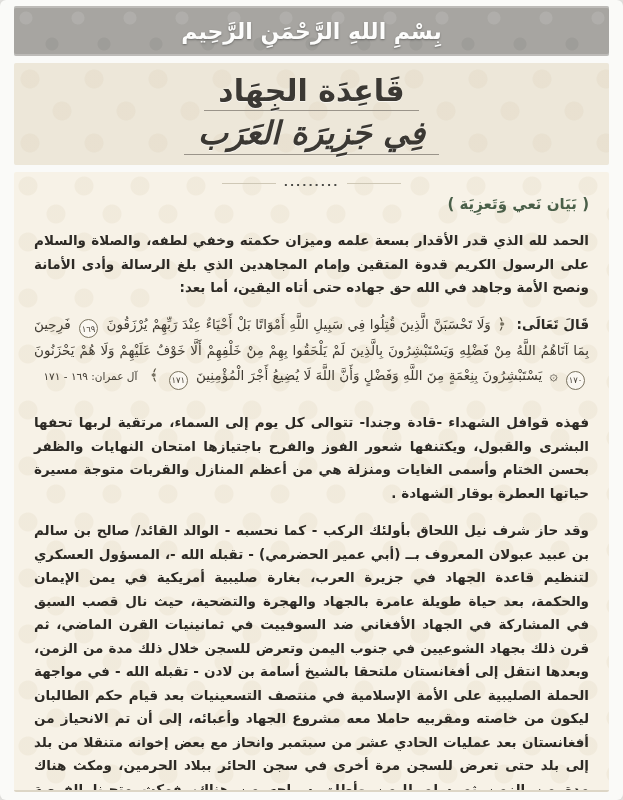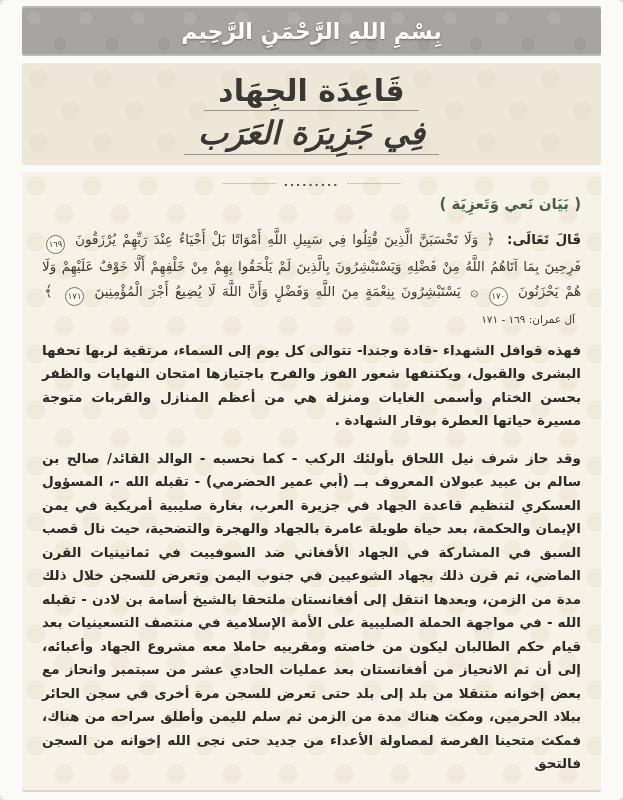--- a/index.html
+++ b/index.html
@@ -3,21 +3,21 @@
 <meta charset="utf-8">
 <style>
   html,body{margin:0;padding:0;}
   body{
     width:623px;height:800px;overflow:hidden;
     background:#e9e8e5;
     font-family:"DejaVu Sans",sans-serif;
   }
   .page{
     position:relative;width:623px;height:800px;box-sizing:border-box;
-    background:#fafaf8;border-radius:6px;padding:6px 22px 8px;
+    background:#fafaf8;border-radius:6px;padding:6px 14px 8px;
     display:flex;flex-direction:column;gap:7px;
     box-shadow:0 0 6px rgba(0,0,0,.15);
   }
   
   .band-bismillah{
     height:50px;flex:0 0 auto;border-radius:2px;
     background-color:#a7a5a1;
     background-image:
       radial-gradient(circle at 12px 12px, rgba(255,255,255,.10) 0 6px, transparent 7px),
       radial-gradient(circle at 38px 38px, rgba(0,0,0,.05) 0 6px, transparent 7px);
@@ -65,21 +65,21 @@
   .divider-dots{font-size:11px;font-weight:bold;color:#4a4a46;letter-spacing:2px;line-height:10px;}
   .subtitle{
     text-align:right;color:#4a5f49;font-weight:bold;font-size:15px;
     margin:5px 0 9px;flex:0 0 auto;
   }
   .para{
     margin:7px 0;font-size:13.5px;font-weight:bold;line-height:23.5px;
     text-align:justify;
   }
   .verse{
-    margin:5px 0 0;font-size:13.5px;line-height:25px;color:#3f3a31;
+    margin:5px 0 14px;font-size:13.5px;line-height:25px;color:#3f3a31;
     text-align:justify;font-weight:normal;
   }
   .verse-intro{font-weight:bold;color:#2d2a25;margin-left:4px;}
   .verse-bracket{color:#55503f;font-size:15px;margin:0 2px;}
   .ayah-num{
     display:inline-flex;align-items:center;justify-content:center;
     width:17px;height:17px;border:1px solid #7a7360;border-radius:50%;
     font-size:8.5px;color:#4a443a;background:rgba(255,255,255,.45);
     margin:0 4px;vertical-align:-3px;line-height:1;
   }
@@ -103,20 +103,21 @@
   <div class="body-area">
 
     <div class="divider">
       <span class="divider-line"></span>
       <span class="divider-dots">.........</span>
       <span class="divider-line"></span>
     </div>
 
     <div class="subtitle">( بَيَان نَعي وَتَعزِيَة )</div>
 
+    <p class="para">الحمد لله الذي قدر الأقدار بسعة علمه وميزان حكمته وخفي لطفه، والصلاة والسلام على الرسول الكريم قدوة المتقين وإمام المجاهدين الذي بلغ الرسالة وأدى الأمانة ونصح الأمة وجاهد في الله حق جهاده حتى أتاه اليقين، أما بعد:</p>
 
     <div class="verse">
       <span class="verse-intro">قَالَ تَعَالَى:</span>
       <span class="verse-bracket">﴿</span>
       <span class="verse-text">وَلَا تَحْسَبَنَّ الَّذِينَ قُتِلُوا فِي سَبِيلِ اللَّهِ أَمْوَاتًا بَلْ أَحْيَاءٌ عِنْدَ رَبِّهِمْ يُرْزَقُونَ</span>
       <span class="ayah-num">١٦٩</span>
       <span class="verse-text">فَرِحِينَ بِمَا آتَاهُمُ اللَّهُ مِنْ فَضْلِهِ وَيَسْتَبْشِرُونَ بِالَّذِينَ لَمْ يَلْحَقُوا بِهِمْ مِنْ خَلْفِهِمْ أَلَّا خَوْفٌ عَلَيْهِمْ وَلَا هُمْ يَحْزَنُونَ</span>
       <span class="ayah-num">١٧٠</span>
       <span class="hizb">۞</span>
       <span class="verse-text">يَسْتَبْشِرُونَ بِنِعْمَةٍ مِنَ اللَّهِ وَفَضْلٍ وَأَنَّ اللَّهَ لَا يُضِيعُ أَجْرَ الْمُؤْمِنِينَ</span>

